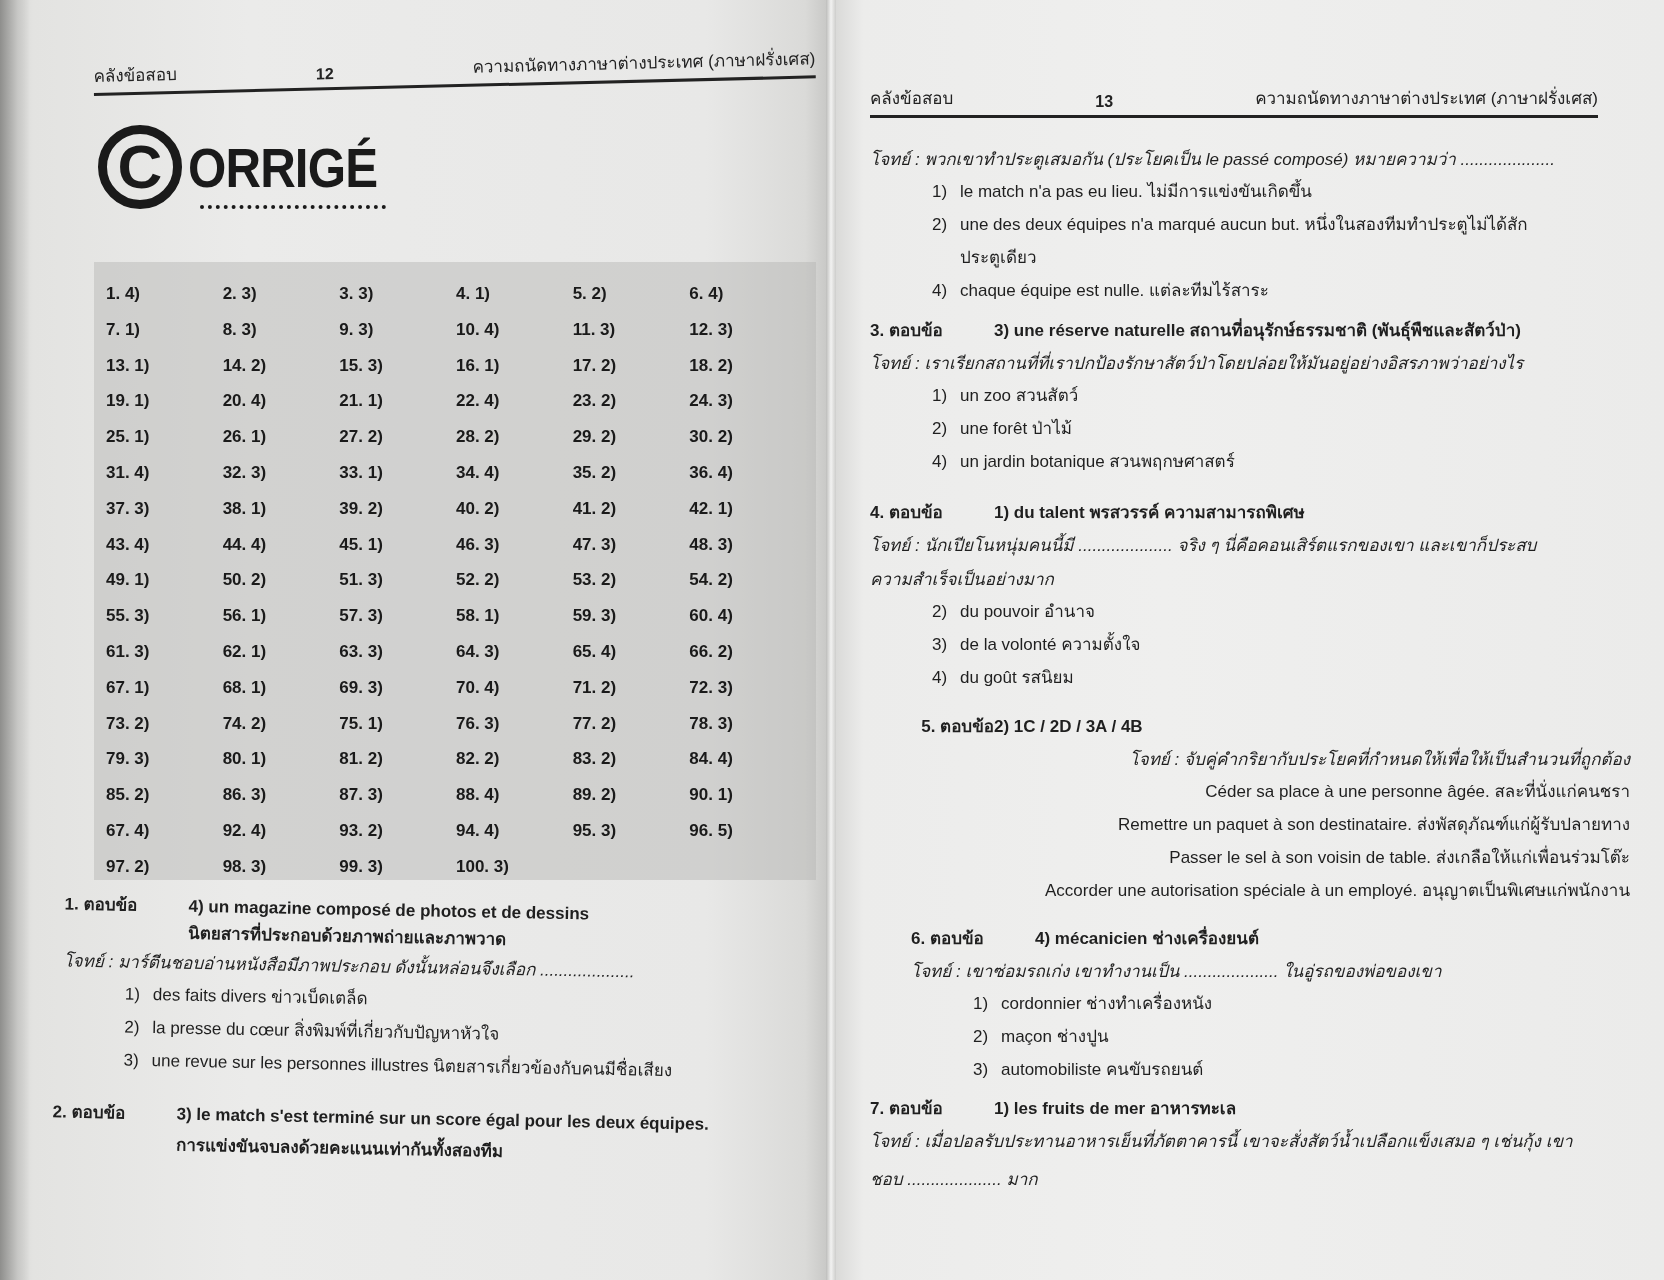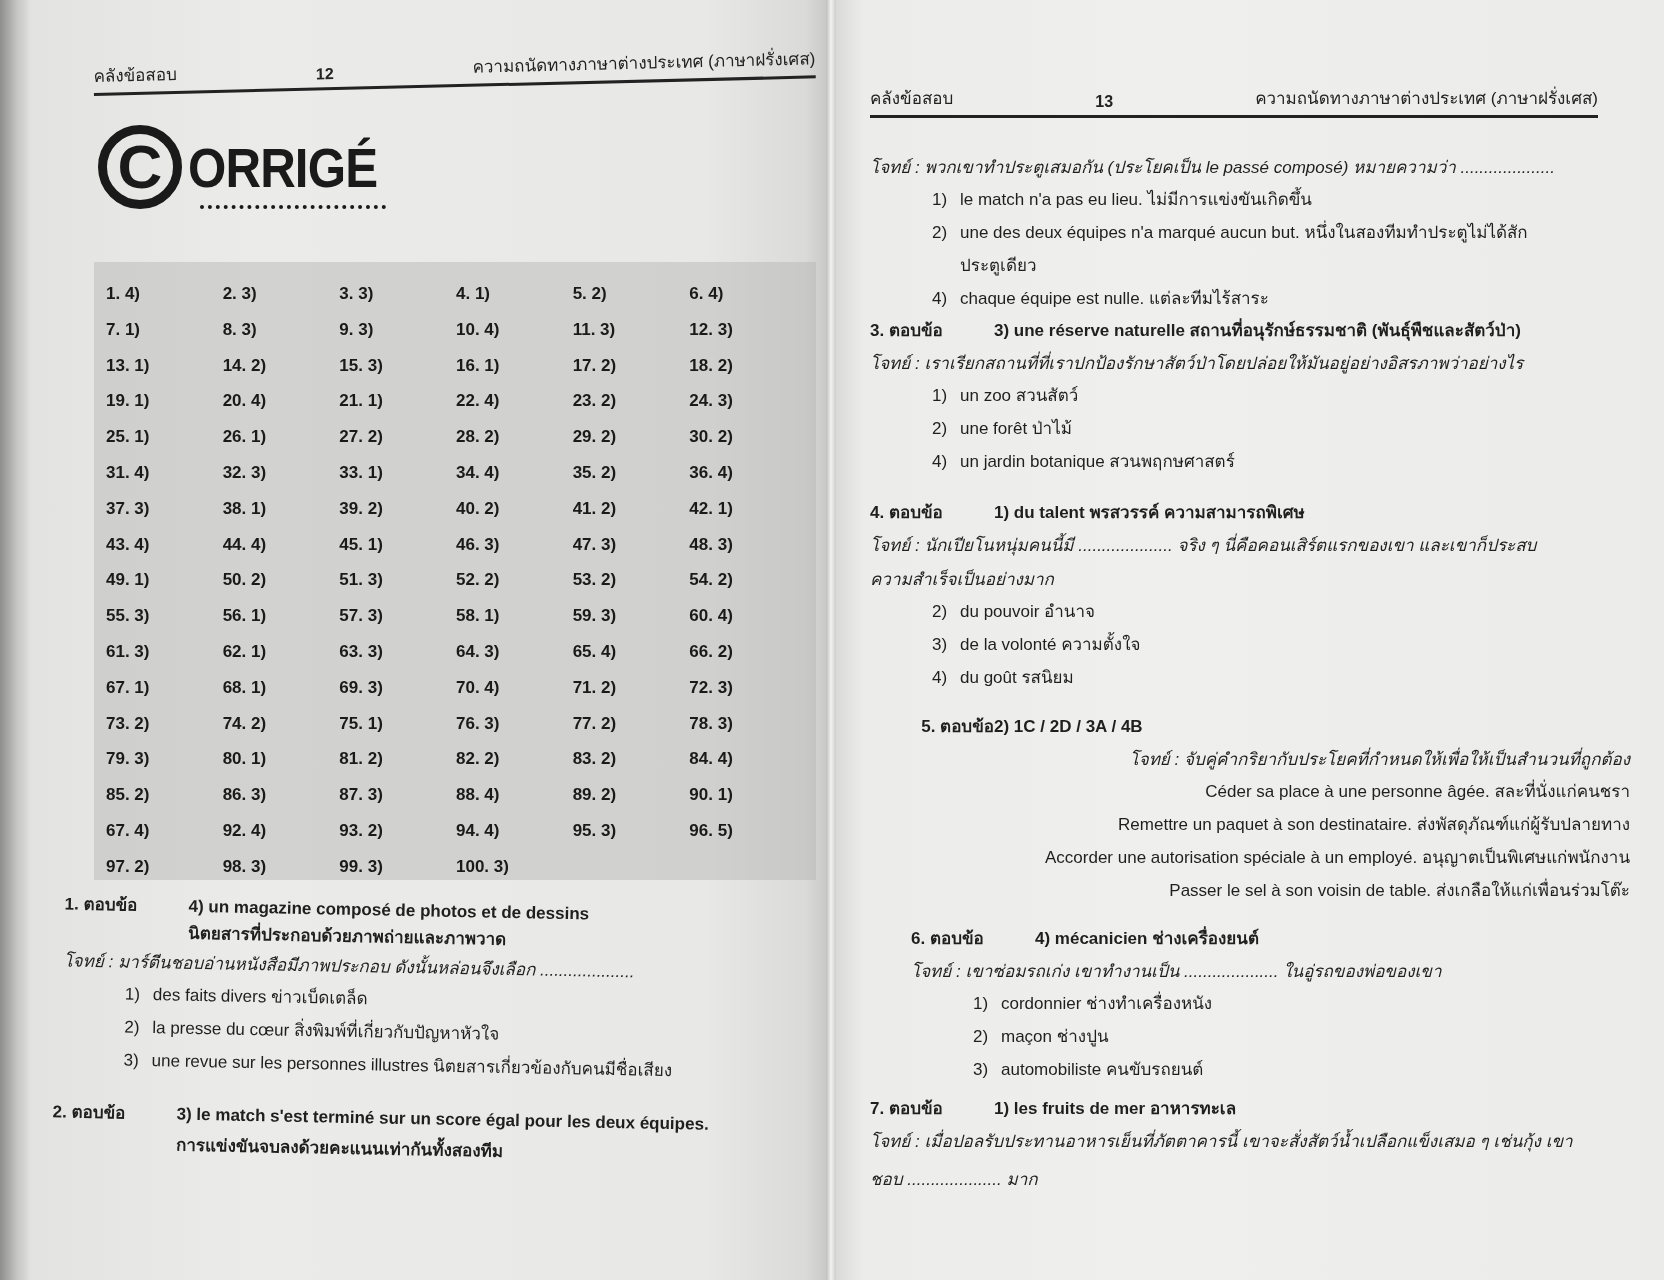--- a/index.html
+++ b/index.html
@@ -246,21 +246,21 @@
   </div>
 
   <div class="page page-right">
     <div class="running-head" style="left:40px; top:84px; width:728px;">
       <span class="rh-left">คลังข้อสอบ</span>
       <span class="rh-num">13</span>
       <span class="rh-right">ความถนัดทางภาษาต่างประเทศ (ภาษาฝรั่งเศส)</span>
     </div>
 
     <div class="block" style="left:40px; top:140px; width:760px;">
-      <div class="prompt" style="margin-top:13px">โจทย์ : พวกเขาทำประตูเสมอกัน (ประโยคเป็น le passé composé) หมายความว่า ....................</div>
+      <div class="prompt" style="margin-top:5px">โจทย์ : พวกเขาทำประตูเสมอกัน (ประโยคเป็น le passé composé) หมายความว่า ....................</div>
       <div id="q2c-options">
           <div class="option">
             <span class="opt-num">1)</span>
             <span>le match n'a pas eu lieu. ไม่มีการแข่งขันเกิดขึ้น</span>
           </div>
           <div class="option">
             <span class="opt-num">2)</span>
             <span>une des deux équipes n'a marqué aucun but. หนึ่งในสองทีมทำประตูไม่ได้สัก</span>
           </div>
           <div class="option">
@@ -321,22 +321,22 @@
 
     <div class="block" style="left:40px; top:712px; width:760px;text-align:right;">
       <div class="q-line">
         <span class="q-num">5. ตอบข้อ</span>
         <span class="q-answer">2) 1C / 2D / 3A / 4B</span>
       </div>
       <div class="prompt">โจทย์ : จับคู่คำกริยากับประโยคที่กำหนดให้เพื่อให้เป็นสำนวนที่ถูกต้อง</div>
       <div id="q5-lines">
           <div class="match-line">Céder sa place à une personne âgée. สละที่นั่งแก่คนชรา</div>
           <div class="match-line">Remettre un paquet à son destinataire. ส่งพัสดุภัณฑ์แก่ผู้รับปลายทาง</div>
+          <div class="match-line">Passer le sel à son voisin de table. ส่งเกลือให้แก่เพื่อนร่วมโต๊ะ</div>
           <div class="match-line">Accorder une autorisation spéciale à un employé. อนุญาตเป็นพิเศษแก่พนักงาน</div>
-          <div class="match-line">Passer le sel à son voisin de table. ส่งเกลือให้แก่เพื่อนร่วมโต๊ะ</div>
         </div>
     </div>
 
     <div class="block" style="left:40px; top:924px; width:760px;margin-left:41px;">
       <div class="q-line">
         <span class="q-num">6. ตอบข้อ</span>
         <span class="q-answer">4) mécanicien ช่างเครื่องยนต์</span>
       </div>
       <div class="prompt">โจทย์ : เขาซ่อมรถเก่ง เขาทำงานเป็น .................... ในอู่รถของพ่อของเขา</div>
       <div id="q6-options">

